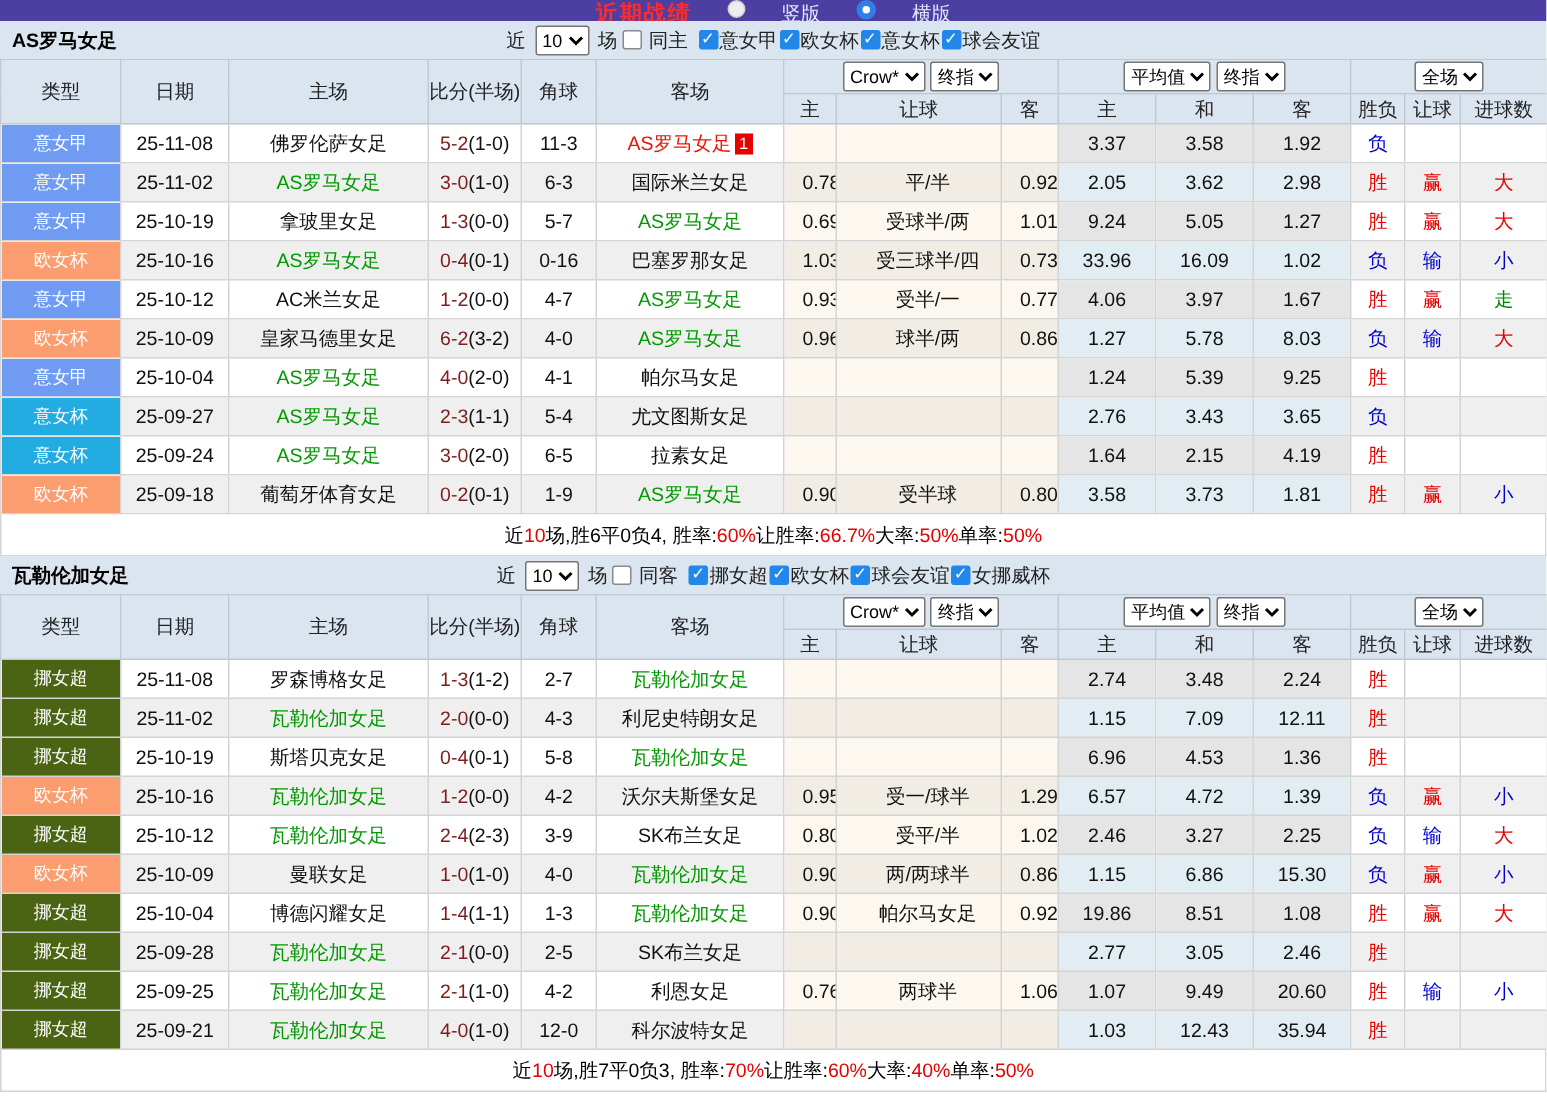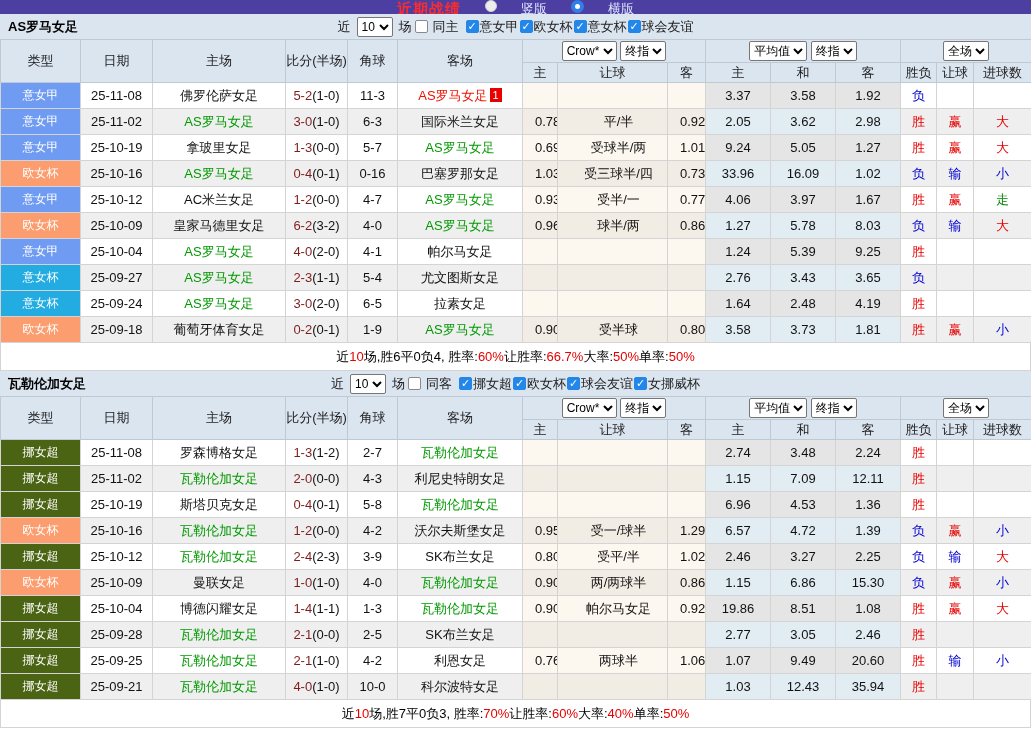--- a/index.html
+++ b/index.html
@@ -259,21 +259,21 @@
         <td class="type" style="background: rgb(34, 172, 226);">意女杯</td>
         <td>25-09-24</td>
         <td class="t-green">AS罗马女足</td>
         <td><span class="score-main">3-0</span><span>(2-0)</span></td>
         <td>6-5</td>
         <td>拉素女足</td>
         <td class="hcol"></td>
         <td class="hcol"></td>
         <td class="hcol"></td>
         <td class="ecol">1.64</td>
-        <td class="ecol">2.48</td>
+        <td class="ecol">2.15</td>
         <td class="ecol">4.19</td>
         <td class="c-red">胜</td>
         <td></td>
         <td></td>
       </tr>
       <tr class="alt">
         <td class="type" style="background: rgb(251, 157, 110);">欧女杯</td>
         <td>25-09-18</td>
         <td>葡萄牙体育女足</td>
         <td><span class="score-main">0-2</span><span>(0-1)</span></td>
@@ -527,21 +527,21 @@
         <td class="ecol">20.60</td>
         <td class="c-red">胜</td>
         <td class="c-blue">输</td>
         <td class="c-blue">小</td>
       </tr>
       <tr class="alt">
         <td class="type" style="background: rgb(75, 100, 19);">挪女超</td>
         <td>25-09-21</td>
         <td class="t-green">瓦勒伦加女足</td>
         <td><span class="score-main">4-0</span><span>(1-0)</span></td>
-        <td>10-0</td>
+        <td>12-0</td>
         <td>科尔波特女足</td>
         <td class="hcol"></td>
         <td class="hcol"></td>
         <td class="hcol"></td>
         <td class="ecol">1.03</td>
         <td class="ecol">12.43</td>
         <td class="ecol">35.94</td>
         <td class="c-red">胜</td>
         <td></td>
         <td></td>

